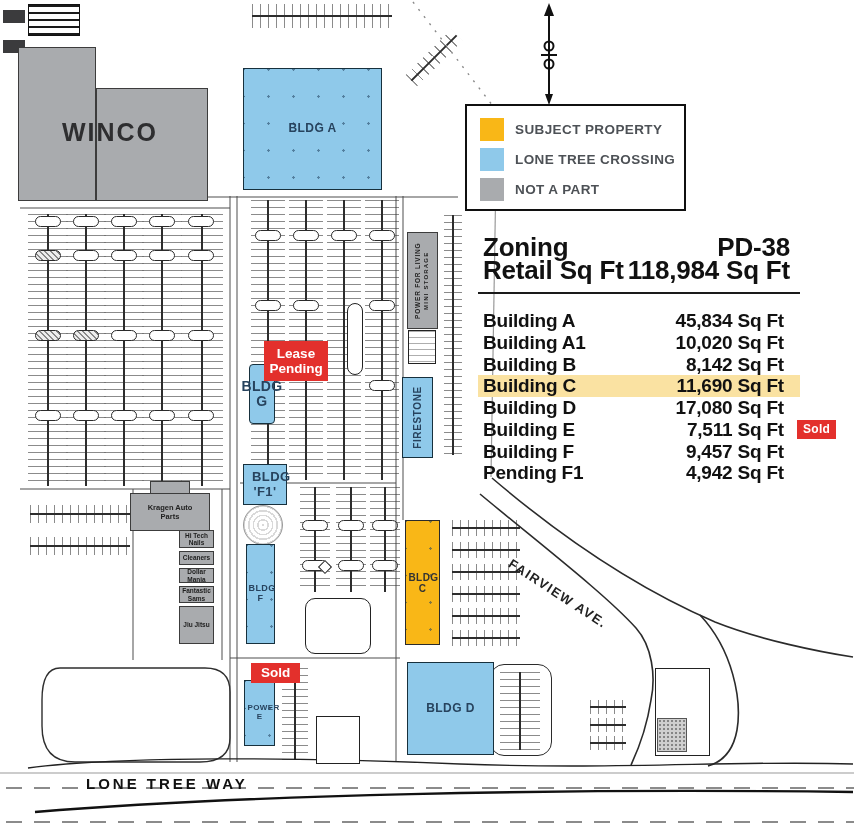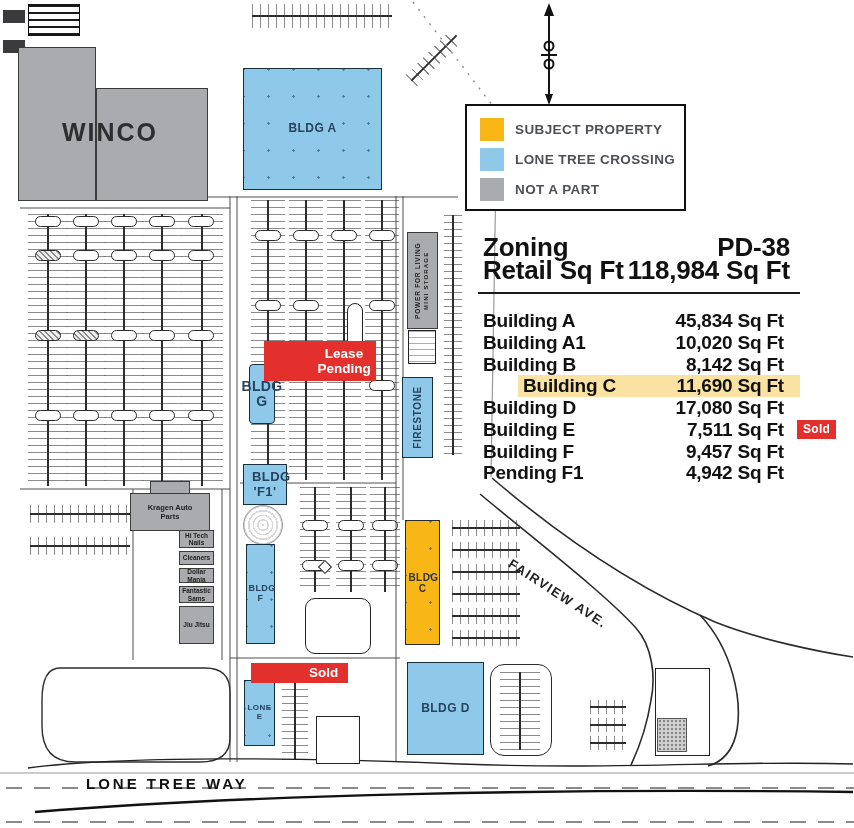--- a/index.html
+++ b/index.html
@@ -31,42 +31,42 @@
   .cell{position:absolute;left:179px;width:35px;background:#A9ABAE;border:1px solid #3c3c3c;box-sizing:border-box;
         display:flex;align-items:center;justify-content:center;text-align:center;
         font-size:6.5px;font-weight:bold;color:#1d1d1d;line-height:1.15;z-index:3;}
   .outl{position:absolute;box-sizing:border-box;background:#fff;border:1.4px solid #222;z-index:2;}
   .curb{position:absolute;box-sizing:border-box;border:1.4px solid #2b2b2b;border-radius:14px;z-index:2;}
   .blk{position:absolute;z-index:3;}
   .dk{background:#3b3b3d;}
   .dock{position:absolute;z-index:3;box-sizing:border-box;border:1.2px solid #111;
         background:repeating-linear-gradient(to bottom,#1a1a1a 0 2px,#fff 2px 7px);}
   .redbox{position:absolute;z-index:5;background:#E3302C;color:#fff;font-weight:bold;
-          display:flex;align-items:center;justify-content:center;text-align:center;line-height:1.12;padding-left:48px;}
+          display:flex;align-items:center;justify-content:center;text-align:center;line-height:1.12;}
   .circle{position:absolute;z-index:2;border-radius:50%;border:1px solid #9a9a9a;
           background:repeating-radial-gradient(circle at center,#d9d9d9 0 1.5px,#fff 1.5px 4.5px);}
   .dotted{position:absolute;z-index:4;background-color:#cfcfcf;
           background-image:radial-gradient(#858585 .8px,transparent .9px);background-size:4px 4px;border:1px solid #555;box-sizing:border-box;}
 
   
   #legend{position:absolute;left:465px;top:104px;width:221px;height:107px;z-index:6;background:#fff;
           border:2.5px solid #101010;box-sizing:border-box;padding:12px 0 0 13px;}
   .lrow{display:flex;align-items:center;gap:11px;margin-bottom:7px;}
   .swatch{width:24px;height:23px;flex:0 0 24px;}
   .llabel{font-size:13.5px;font-weight:bold;color:#4d5156;letter-spacing:.4px;}
 
   
   #panel{position:absolute;left:478px;top:236px;width:322px;z-index:6;color:#111;}
   .zrow{display:flex;justify-content:space-between;align-items:center;height:23px;
         font-size:26px;font-weight:bold;padding:0 10px 0 5px;letter-spacing:-.2px;}
   #divider{border-top:2.5px solid #1a1a1a;margin:10px 0 0 0;width:100%;}
   #rows{margin-top:16px;}
   .trow{position:relative;display:flex;justify-content:space-between;align-items:center;
         height:21.8px;font-size:19px;font-weight:bold;padding:0 16px 0 5px;letter-spacing:-.2px;}
-  .trow.hl{background:#FAE2A2;margin-left:40px;}
+  .trow.hl{background:#FAE2A2;}
   .rowbadge{position:absolute;left:319px;top:1px;background:#E3302C;color:#fff;
             font-size:12px;font-weight:bold;padding:2.5px 6px;letter-spacing:.3px;}
 
   
   #ltw{position:absolute;left:86px;top:775px;z-index:4;font-size:15px;font-weight:bold;letter-spacing:3px;color:#111;}
   #fairview{position:absolute;left:514px;top:556px;z-index:4;font-size:13px;font-weight:bold;letter-spacing:1.5px;
             color:#222;transform:rotate(33deg);transform-origin:left top;white-space:nowrap;}
 </style>
 </head>
 <body>
@@ -213,29 +213,29 @@
   <div class="bldg blue" style="left:243px;top:464px;width:44px;height:41px">
     <span class="blabel" style="font-size:13px;width:26px">BLDG 'F1'</span>
   </div>
   <div class="circle" style="left:243px;top:505px;width:38px;height:38px"></div>
   <div class="bldg blue dots" style="left:246px;top:544px;width:29px;height:100px">
     <span class="blabel" style="font-size:9px;width:24px">BLDG F</span>
   </div>
 
   <div class="redbox" style="left:251px;top:663px;width:49px;height:20px;font-size:13.5px">Sold</div>
   <div class="bldg blue dots" style="left:244px;top:680px;width:31px;height:66px">
-    <span class="blabel" style="font-size:8px;width:24px">LONE E</span>
+    <span class="blabel" style="font-size:8px;width:24px">POWER E</span>
   </div>
 
   <div class="bldg yellow dots" style="left:405px;top:520px;width:35px;height:125px">
     <span class="blabel" style="font-size:10px;width:28px;color:#333">BLDG C</span>
   </div>
 
   <div class="blk dk" style="left:407px;top:663px;width:8px;height:8px"></div>
-  <div class="bldg blue" style="left:407px;top:662px;width:77px;height:93px">
+  <div class="bldg blue" style="left:407px;top:662px;width:87px;height:93px">
     <span class="blabel" style="font-size:12px">BLDG D</span>
   </div>
 
   <div class="bldg grayb" style="left:150px;top:472px;width:40px;height:14px"></div>
   <div class="bldg grayb" style="left:130px;top:484px;width:80px;height:38px">
     <span style="font-size:7.5px;font-weight:bold;color:#222;width:60px;line-height:1.25">Kragen Auto Parts</span>
   </div>
   <div class="cell" style="top:530px;height:18px">Hi Tech Nails</div>
   <div class="cell" style="top:551px;height:14px">Cleaners</div>
   <div class="cell" style="top:568px;height:15px">Dollar Mania</div>

